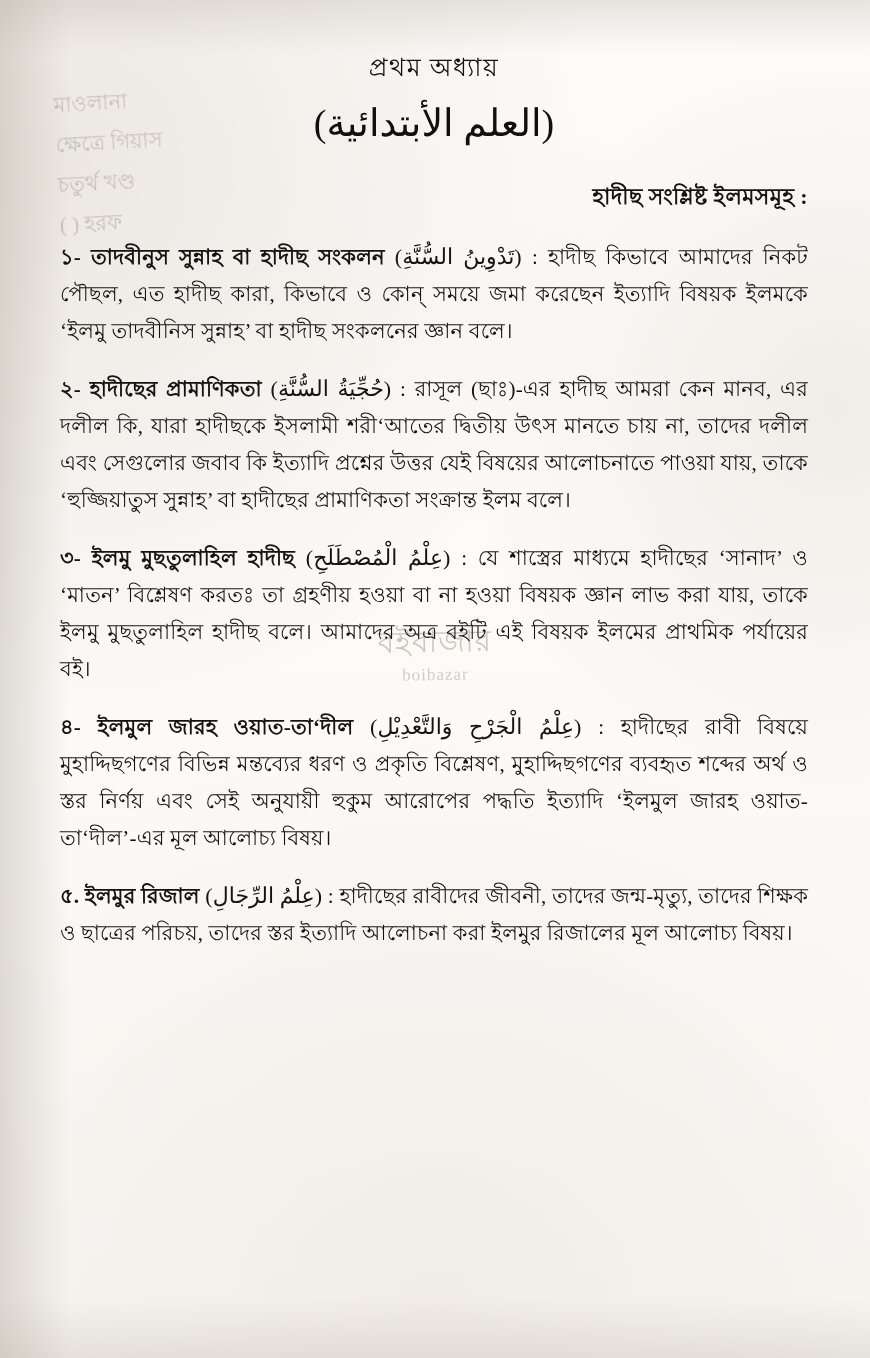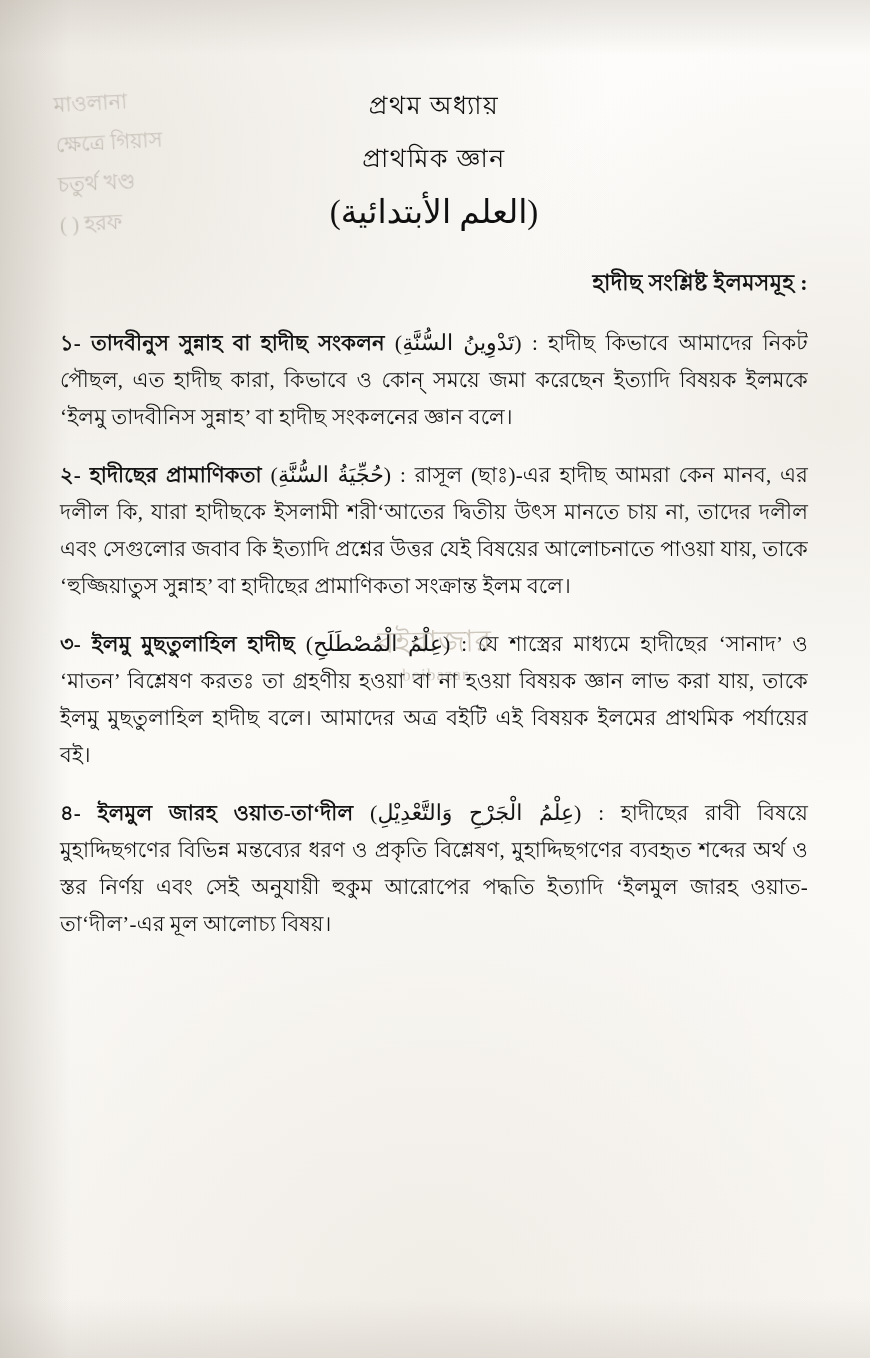--- a/index.html
+++ b/index.html
@@ -80,37 +80,37 @@
   .watermark .wm-sub {
     display: block;
     font-size: 17px;
     color: rgba(150,138,118,0.40);
     margin-top: -4px;
   }
 
   .content {
     position: absolute;
     left: 0; right: 0; top: 0;
-    padding: 86px 62px 40px 60px;
+    padding: 48px 62px 40px 60px;
     box-sizing: border-box;
   }
 
   .chapter-head {
     text-align: center;
     margin-bottom: 34px;
   }
   .chapter-head .ln {
     display: block;
     font-family: "Liberation Serif", serif;
     color: #121212;
   }
   .ln-bn-1 { font-size: 25px; letter-spacing: 1.5px; margin-bottom: 10px; }
   .ln-ar-1 { font-size: 29px; margin-bottom: 10px; direction: rtl; }
   .ln-bn-2 { font-size: 25px; letter-spacing: 1.5px; margin-bottom: 10px; }
-  .ln-ar-2 { font-size: 33px; direction: rtl; }
+  .ln-ar-2 { font-size: 38px; direction: rtl; }
 
   .section-title {
     font-size: 22px;
     font-weight: bold;
     margin: 10px 0 22px 12px;
     letter-spacing: 0.4px;
     text-align: right;
   }
 
   .para {
@@ -147,21 +147,20 @@
 
   <div class="watermark">
     <span>বইবাজার</span>
     <span class="wm-sub">boibazar</span>
   </div>
 
   <div class="content">
 
     <div class="chapter-head">
       <span class="ln ln-bn-1">প্রথম অধ্যায়</span>
-      <span class="ln ln-bn-2">প্রাথমিক জ্ঞান</span>
       <span class="ln ln-ar-2">(العلم الأبتدائية)</span>
     </div>
 
     <div class="section-title">হাদীছ সংশ্লিষ্ট ইলমসমূহ :</div>
 
     <p class="para">
       <span class="num">১-</span>
       <span class="term">তাদবীনুস সুন্নাহ বা হাদীছ সংকলন</span>
       <span class="ar">(تَدْوِينُ السُّنَّةِ)</span><span> : হাদীছ কিভাবে আমাদের নিকট পৌছল, এত হাদীছ কারা, কিভাবে ও কোন্ সময়ে জমা করেছেন ইত্যাদি বিষয়ক ইলমকে ‘ইলমু তাদবীনিস সুন্নাহ’ বা হাদীছ সংকলনের জ্ঞান বলে।</span>
     </p>
@@ -177,15 +176,20 @@
       <span class="term">ইলমু মুছতুলাহিল হাদীছ</span>
       <span class="ar">(عِلْمُ الْمُصْطَلَحِ)</span><span> : যে শাস্ত্রের মাধ্যমে হাদীছের ‘সানাদ’ ও ‘মাতন’ বিশ্লেষণ করতঃ তা গ্রহণীয় হওয়া বা না হওয়া বিষয়ক জ্ঞান লাভ করা যায়, তাকে ইলমু মুছতুলাহিল হাদীছ বলে। আমাদের অত্র বইটি এই বিষয়ক ইলমের প্রাথমিক পর্যায়ের বই।</span>
     </p>
 
     <p class="para">
       <span class="num">৪-</span>
       <span class="term">ইলমুল জারহ ওয়াত-তা‘দীল</span>
       <span class="ar">(عِلْمُ الْجَرْحِ وَالتَّعْدِيْلِ)</span><span> : হাদীছের রাবী বিষয়ে মুহাদ্দিছগণের বিভিন্ন মন্তব্যের ধরণ ও প্রকৃতি বিশ্লেষণ, মুহাদ্দিছগণের ব্যবহৃত শব্দের অর্থ ও স্তর নির্ণয় এবং সেই অনুযায়ী হুকুম আরোপের পদ্ধতি ইত্যাদি ‘ইলমুল জারহ ওয়াত-তা‘দীল’-এর মূল আলোচ্য বিষয়।</span>
     </p>
 
+    <p class="para">
+      <span class="num">৫.</span>
+      <span class="term">ইলমুর রিজাল</span>
+      <span class="ar">(عِلْمُ الرِّجَالِ)</span><span> : হাদীছের রাবীদের জীবনী, তাদের জন্ম-মৃত্যু, তাদের শিক্ষক ও ছাত্রের পরিচয়, তাদের স্তর ইত্যাদি আলোচনা করা ইলমুর রিজালের মূল আলোচ্য বিষয়।</span>
+    </p>
 
   </div>
 </div>
 
 </body></html>

